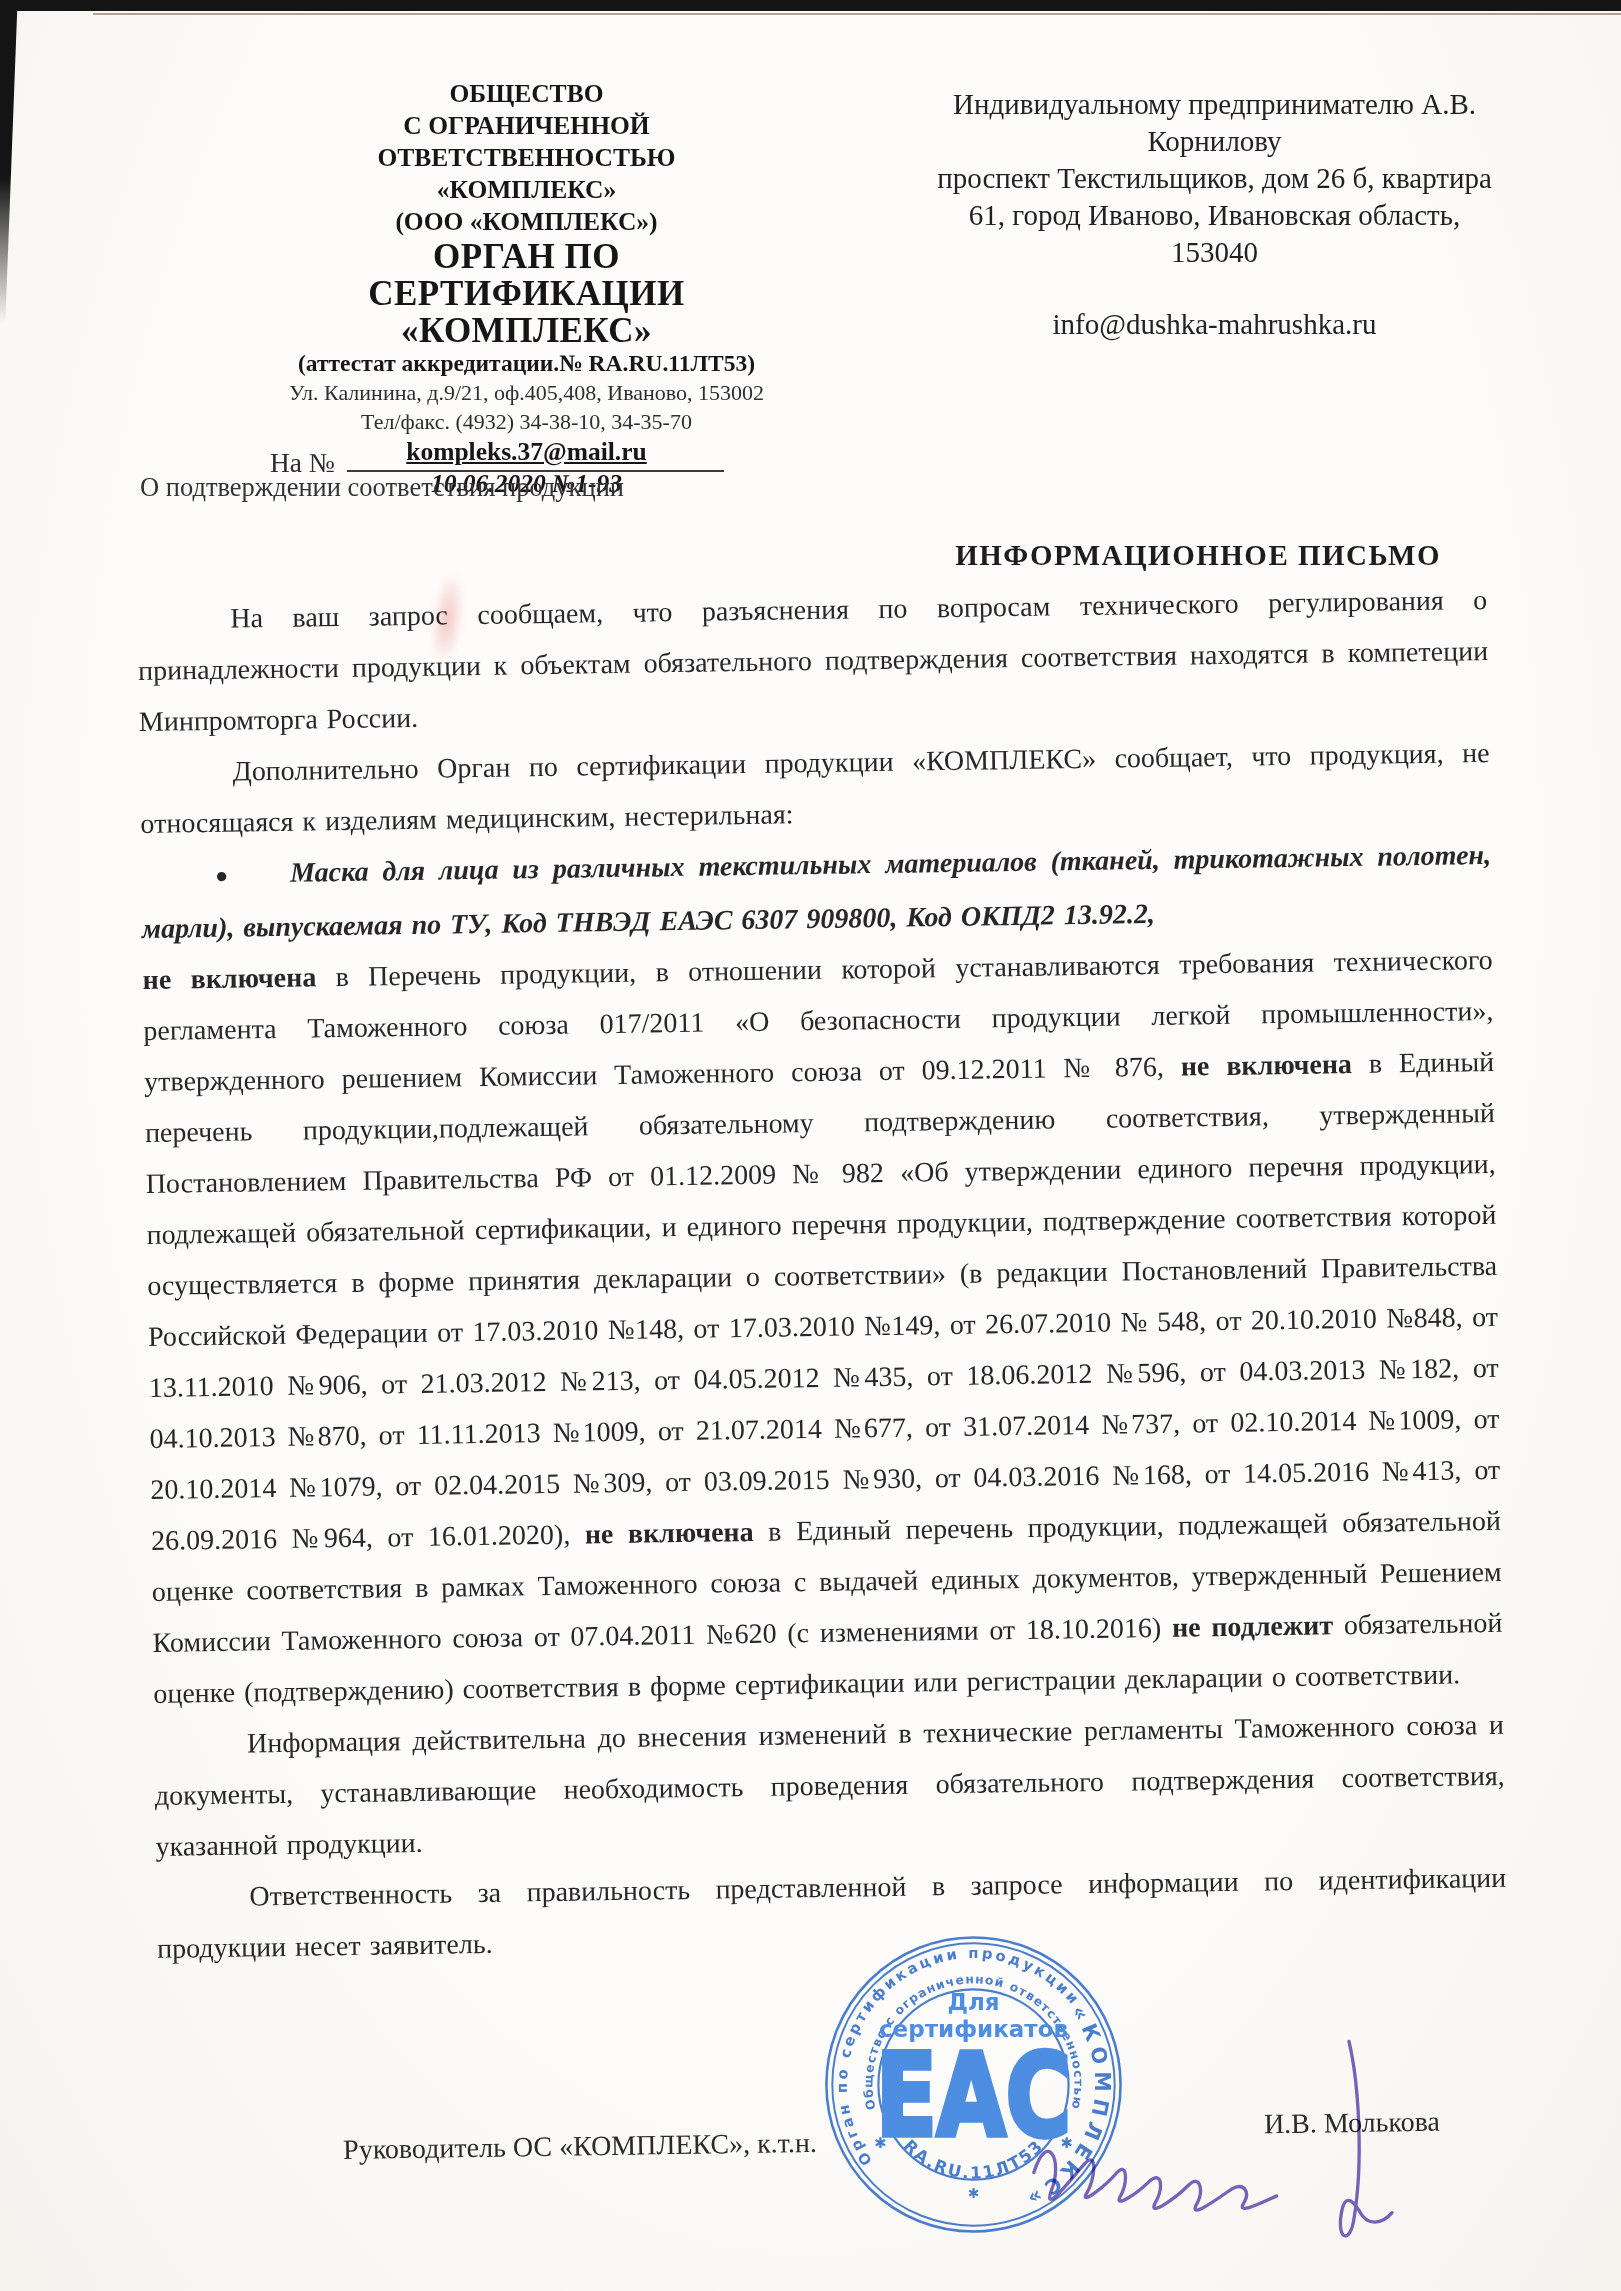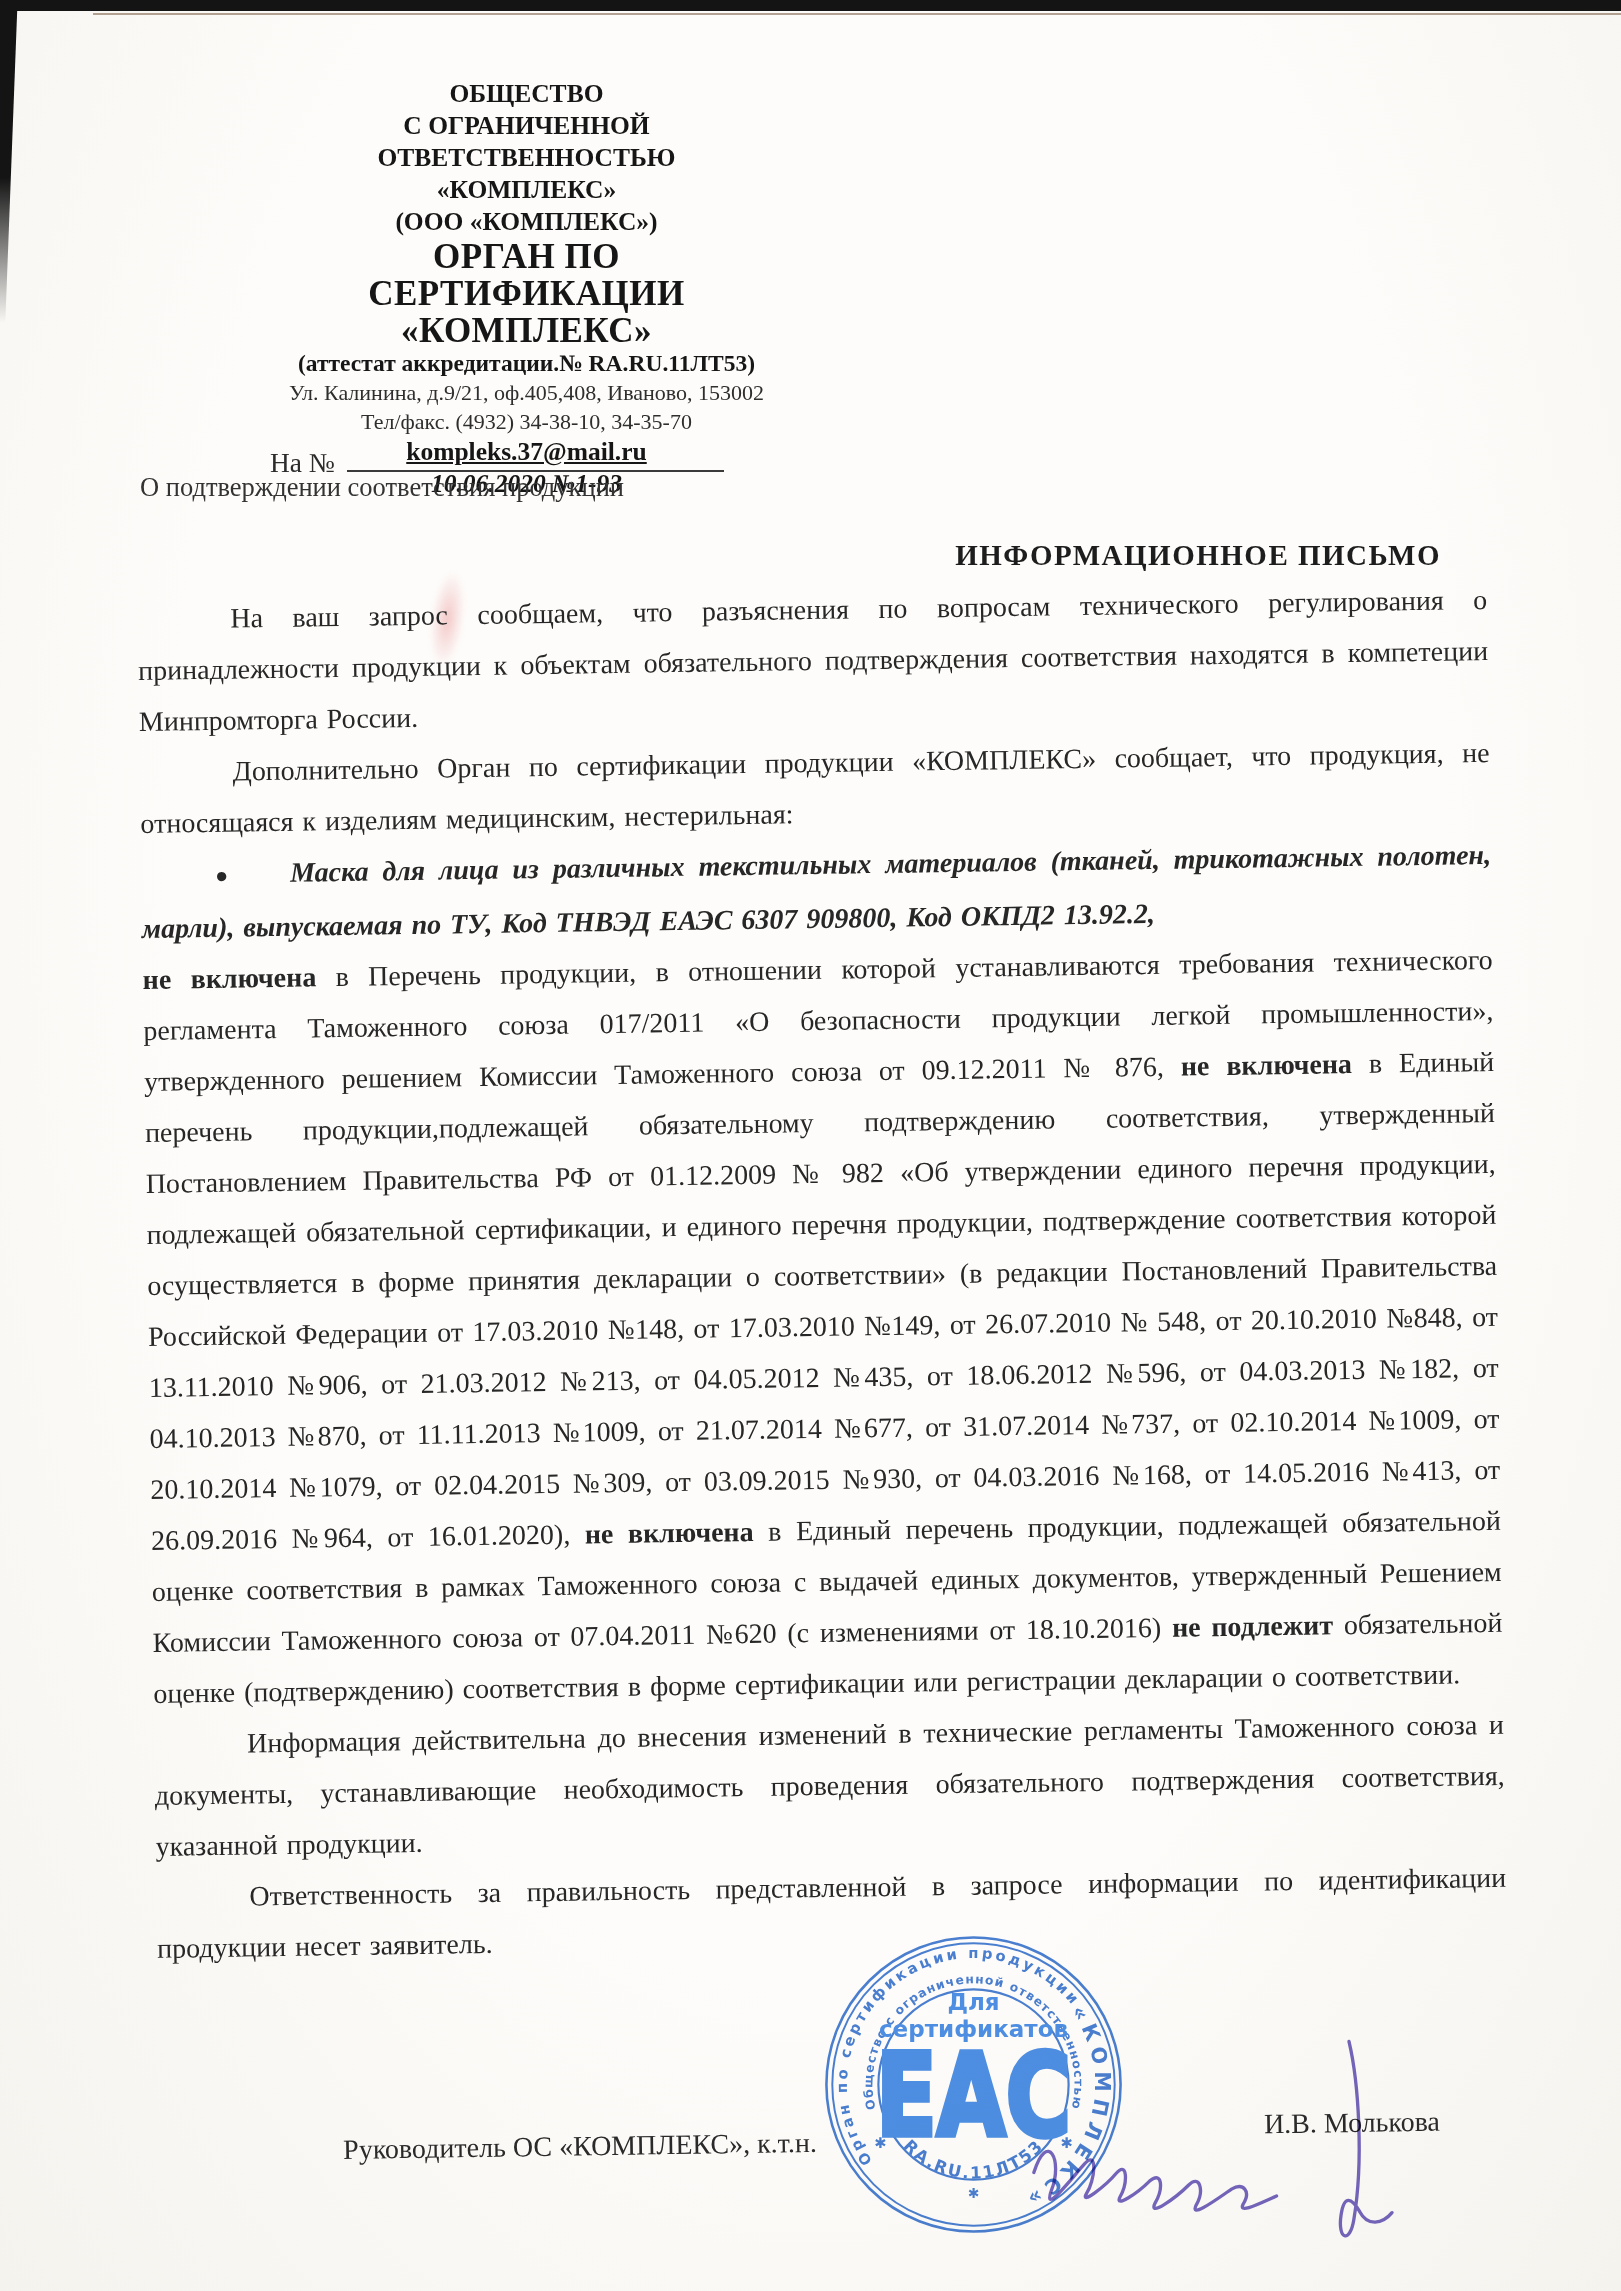--- a/index.html
+++ b/index.html
@@ -80,20 +80,28 @@
     <div class="org-plain">Ул. Калинина, д.9/21, оф.405,408, Иваново, 153002</div>
     <div class="org-plain">Тел/факс. (4932) 34-38-10, 34-35-70</div>
     <div class="org-email">kompleks.37@mail.ru</div>
     <div class="org-date">10.06.2020 №1-93</div>
   </div>
 
   <div class="ref-line">
     <span>На №</span><span class="ref-blank"></span>
   </div>
 
+  <div class="recipient-block">
+    <div>Индивидуальному предпринимателю А.В.</div>
+    <div>Корнилову</div>
+    <div>проспект Текстильщиков, дом 26 б, квартира</div>
+    <div>61, город Иваново, Ивановская область,</div>
+    <div>153040</div>
+    <div class="recipient-email">info@dushka-mahrushka.ru</div>
+  </div>
 
   <div class="subject">О подтверждении соответствия продукции</div>
   <div class="title">ИНФОРМАЦИОННОЕ ПИСЬМО</div>
 
   <div class="body-wrap">
     <p class="body-p">На ваш запрос  сообщаем, что разъяснения по вопросам технического регулирования о принадлежности продукции к объектам обязательного подтверждения соответствия находятся в компетеции Минпромторга России.</p>
     <p class="body-p">Дополнительно  Орган по сертификации продукции «КОМПЛЕКС»  сообщает, что продукция, не относящаяся к изделиям медицинским, нестерильная:</p>
     <p class="body-p bullet-p"><span class="bullet-dot">●</span><em class="bullet-text">Маска для лица из  различных текстильных материалов (тканей, трикотажных полотен, марли),  выпускаемая по ТУ, Код ТНВЭД ЕАЭС 6307 909800,  Код ОКПД2  13.92.2,</em></p>
     <p class="body-p no-indent"><strong>не  включена</strong><span> в Перечень продукции, в отношении которой устанавливаются требования технического регламента Таможенного союза 017/2011 «О безопасности продукции легкой промышленности», утвержденного решением Комиссии Таможенного союза  от 09.12.2011 № 876, </span><strong>не включена</strong><span> в Единый перечень продукции,подлежащей обязательному подтверждению соответствия, утвержденный Постановлением Правительства РФ от 01.12.2009 № 982  «Об утверждении единого перечня продукции, подлежащей обязательной сертификации, и единого перечня продукции, подтверждение соответствия которой осуществляется в форме принятия декларации о соответствии» (в редакции  Постановлений Правительства Российской Федерации от 17.03.2010 №148, от 17.03.2010 №149, от 26.07.2010 № 548,  от 20.10.2010 №848, от 13.11.2010 №906, от 21.03.2012 №213,  от 04.05.2012 №435, от 18.06.2012 №596, от 04.03.2013 №182, от 04.10.2013 №870, от 11.11.2013 №1009, от 21.07.2014 №677, от 31.07.2014 №737, от 02.10.2014 №1009,  от 20.10.2014 №1079, от 02.04.2015 №309, от 03.09.2015 №930, от  04.03.2016 №168, от 14.05.2016 №413, от 26.09.2016 №964, от 16.01.2020), </span><strong>не включена</strong><span> в Единый перечень продукции, подлежащей обязательной оценке соответствия в рамках Таможенного союза с выдачей единых документов, утвержденный Решением Комиссии Таможенного  союза от 07.04.2011 №620 (с изменениями от 18.10.2016) </span><strong>не подлежит</strong><span> обязательной  оценке (подтверждению) соответствия в форме сертификации или регистрации декларации о соответствии.</span></p>
     <p class="body-p">Информация действительна до внесения изменений в технические регламенты  Таможенного союза и  документы,  устанавливающие необходимость проведения обязательного подтверждения соответствия, указанной продукции.</p>

